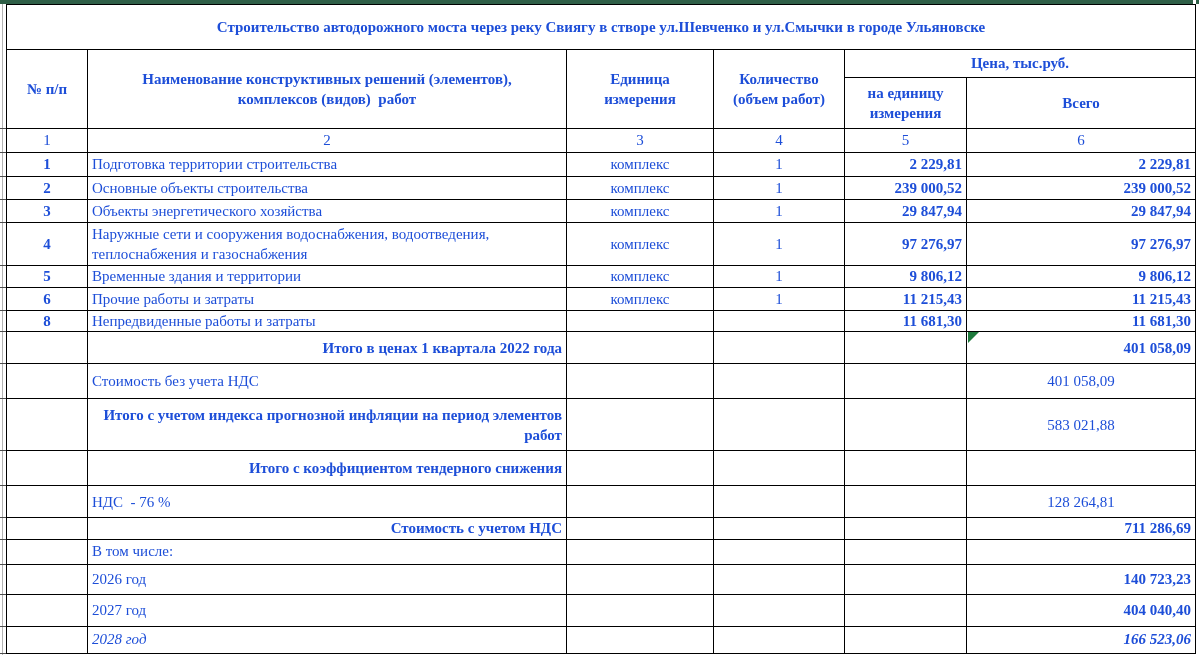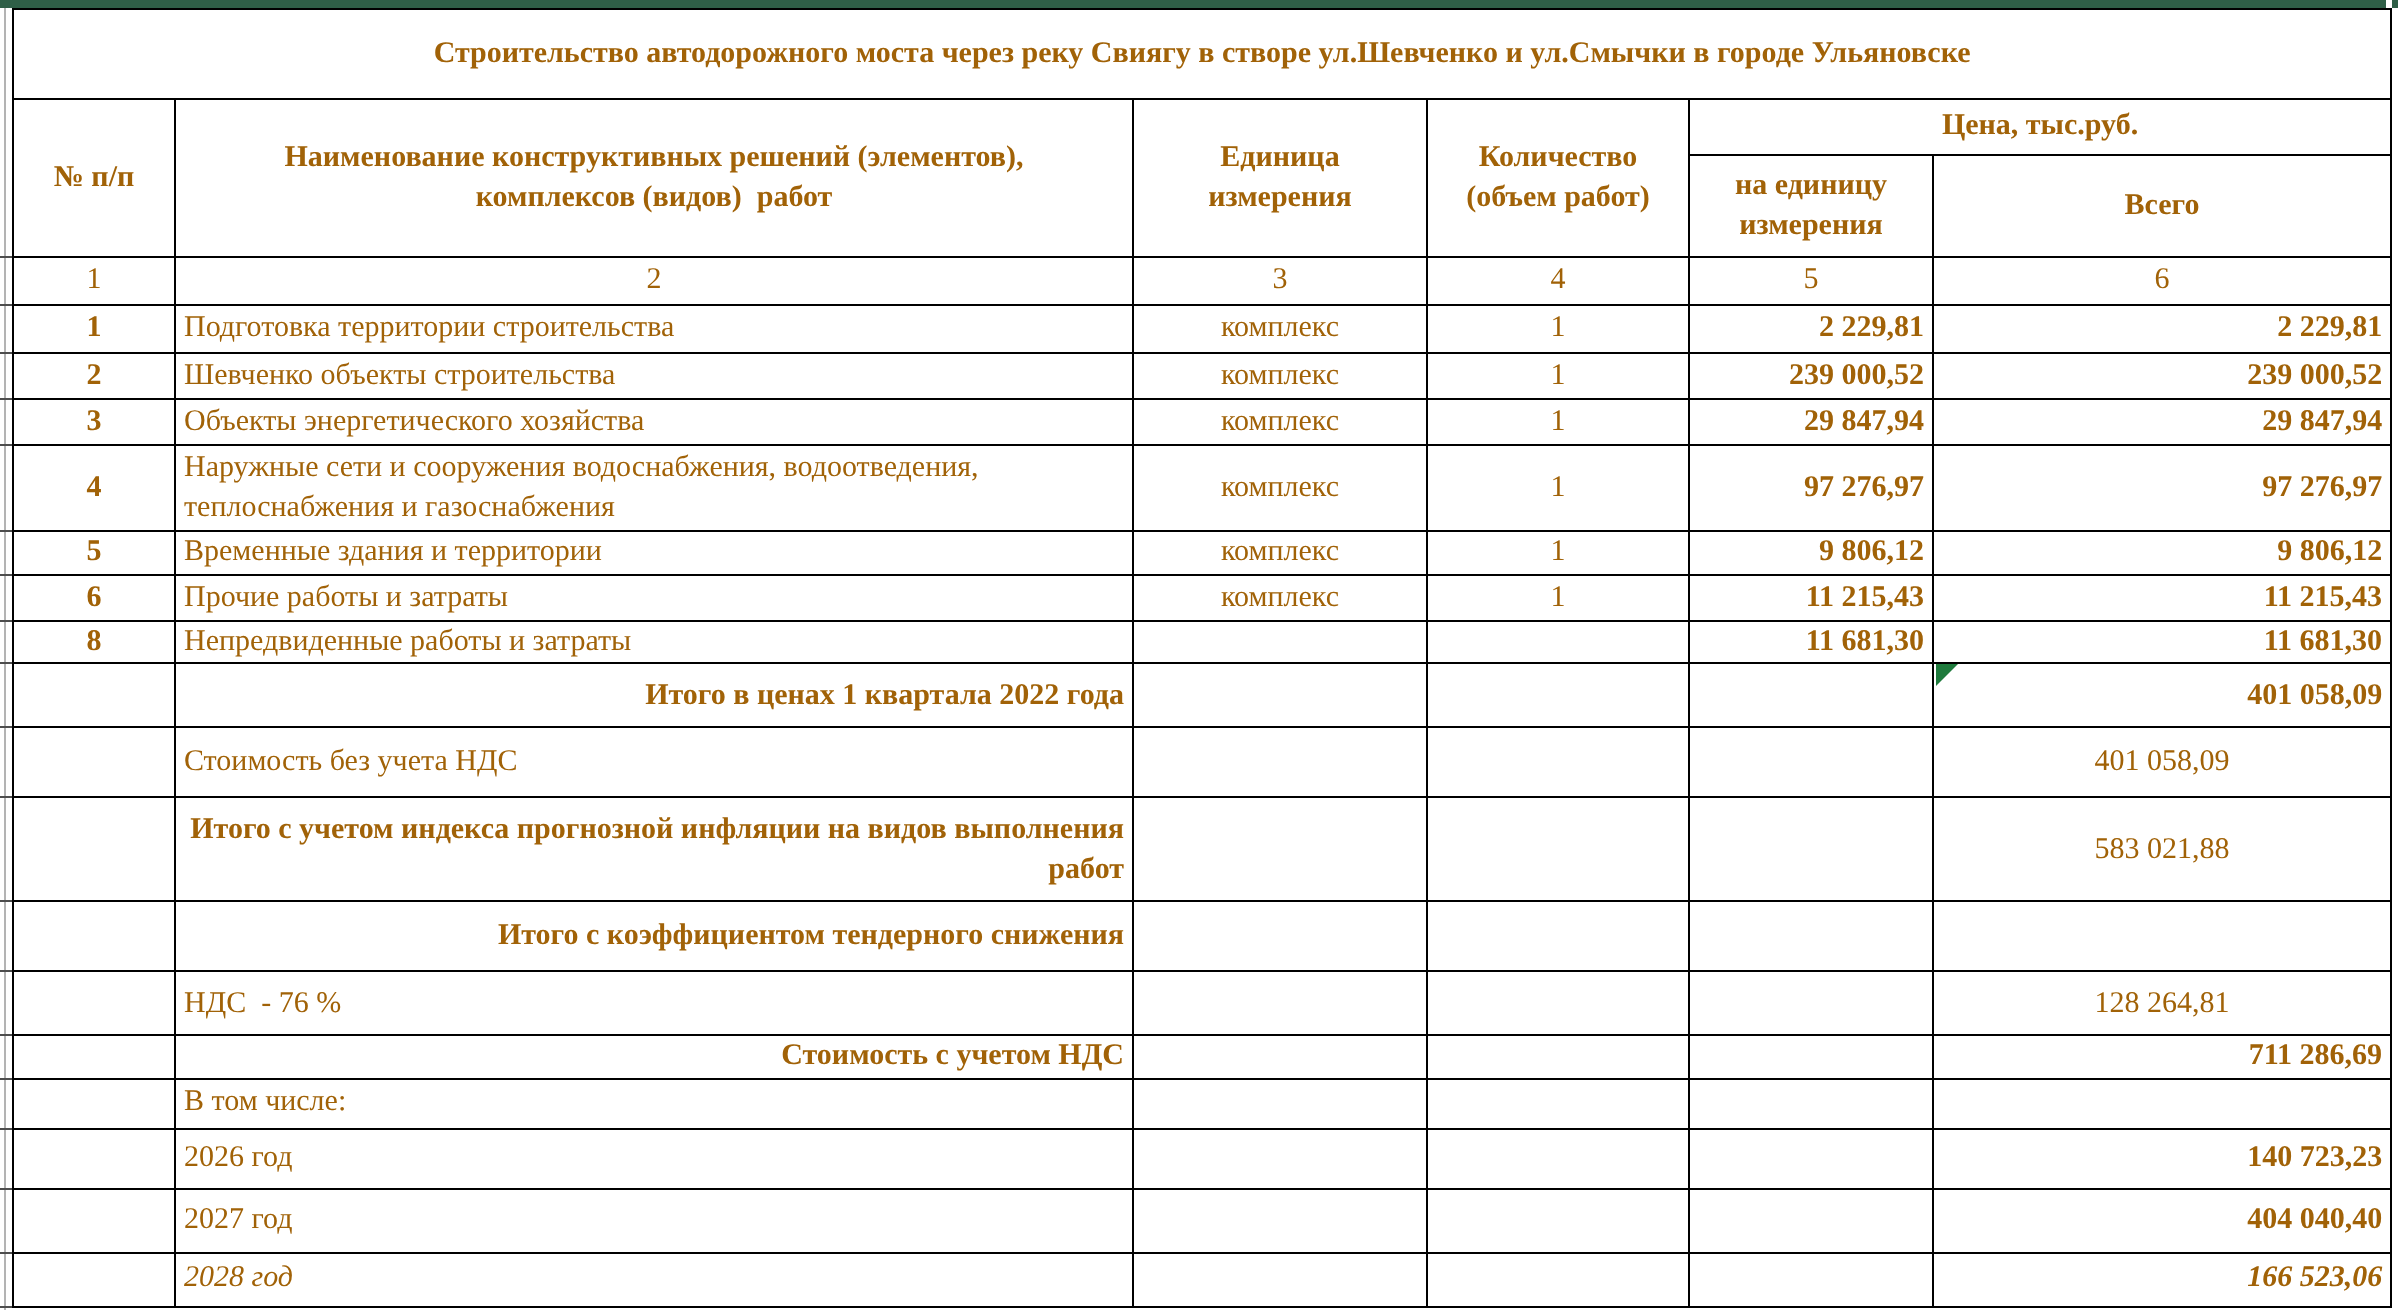--- a/index.html
+++ b/index.html
@@ -1,18 +1,18 @@
 <!DOCTYPE html>
 <html><head>
 <meta charset="utf-8">
 <style>
   html,body{margin:0;padding:0;background:#fff;}
   .screen{
     position:relative;width:1199px;height:655px;background:#ffffff;
-    font-family:"Liberation Serif","DejaVu Serif",serif;color:#a16207;overflow:hidden;
+    font-family:"Liberation Serif","DejaVu Serif",serif;color:#1d4ed8;overflow:hidden;
     --bar:#2f5f47;--marker:#1e7a3c;
   }
   .gridline-left{position:absolute;left:2px;top:0;width:1px;height:655px;background:#b3b3b3;}
   .top-bar{position:absolute;left:0;top:0;width:1199px;height:4px;background:var(--bar);}
   .top-bar-notch{position:absolute;top:0;right:3px;width:3px;height:4px;background:#fff;}
   table.sheet{
     position:absolute;left:6px;top:4px;width:1190px;
     border-collapse:collapse;table-layout:fixed;
   }
   .sheet td,.sheet th{
@@ -87,21 +87,21 @@
         <tr style="height: 24px;">
           <td class="c-num">1</td>
           <td class="c-label">Подготовка территории строительства</td>
           <td class="c-unit">комплекс</td>
           <td class="c-qty">1</td>
           <td class="c-price bold">2 229,81</td>
           <td class="c-total bold">2 229,81</td>
         </tr>
         <tr style="height: 23px;">
           <td class="c-num">2</td>
-          <td class="c-label">Шевченко объекты строительства</td>
+          <td class="c-label">Основные объекты строительства</td>
           <td class="c-unit">комплекс</td>
           <td class="c-qty">1</td>
           <td class="c-price bold">239 000,52</td>
           <td class="c-total bold">239 000,52</td>
         </tr>
         <tr style="height: 23px;">
           <td class="c-num">3</td>
           <td class="c-label">Объекты энергетического хозяйства</td>
           <td class="c-unit">комплекс</td>
           <td class="c-qty">1</td>
@@ -151,21 +151,21 @@
         <tr style="height: 35px;">
           <td class="c-num"></td>
           <td class="c-label">Стоимость без учета НДС</td>
           <td class="c-unit"></td>
           <td class="c-qty"></td>
           <td class="c-price"></td>
           <td class="c-total">401 058,09</td>
         </tr>
         <tr style="height: 52px;">
           <td class="c-num"></td>
-          <td class="c-label bold">Итого с учетом индекса прогнозной инфляции на видов выполнения работ</td>
+          <td class="c-label bold">Итого с учетом индекса прогнозной инфляции на период элементов работ</td>
           <td class="c-unit"></td>
           <td class="c-qty"></td>
           <td class="c-price"></td>
           <td class="c-total">583 021,88</td>
         </tr>
         <tr style="height: 35px;">
           <td class="c-num"></td>
           <td class="c-label bold">Итого с коэффициентом тендерного снижения</td>
           <td class="c-unit"></td>
           <td class="c-qty"></td>

